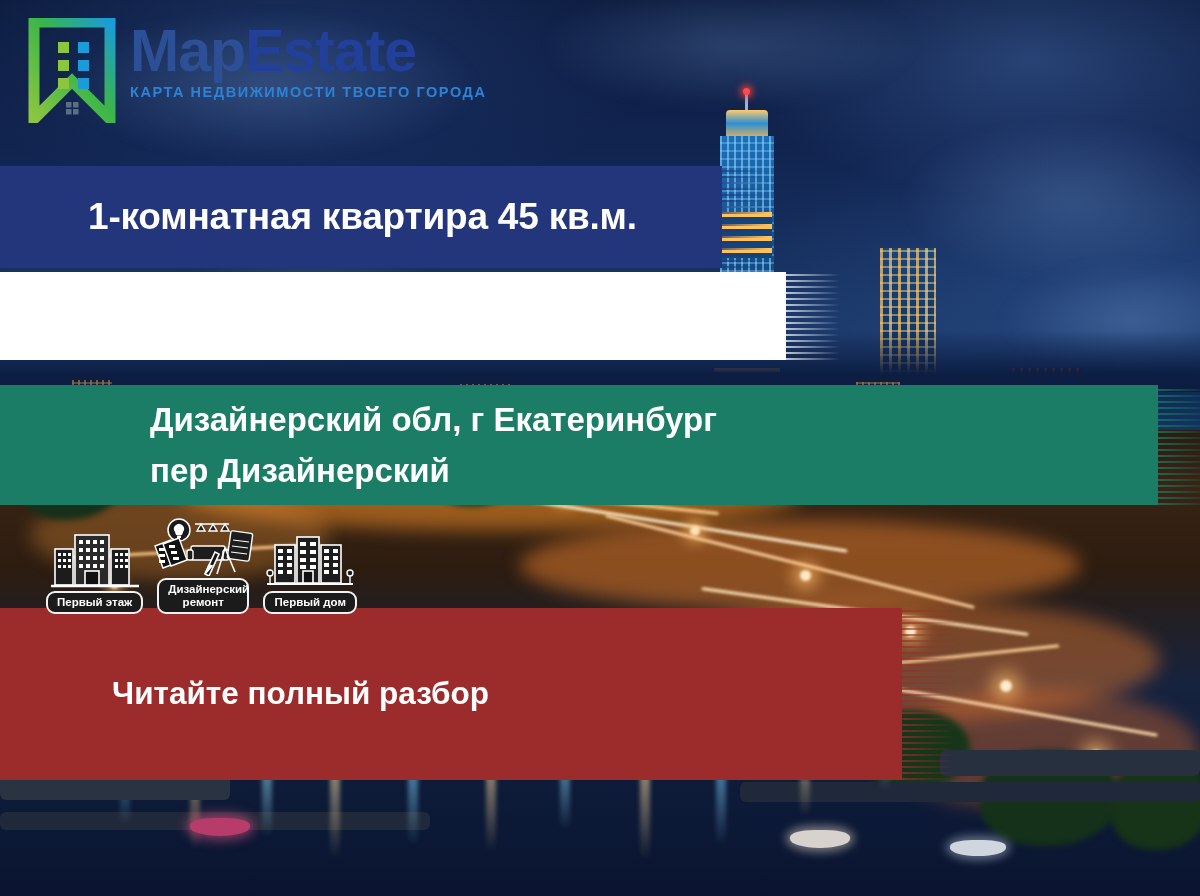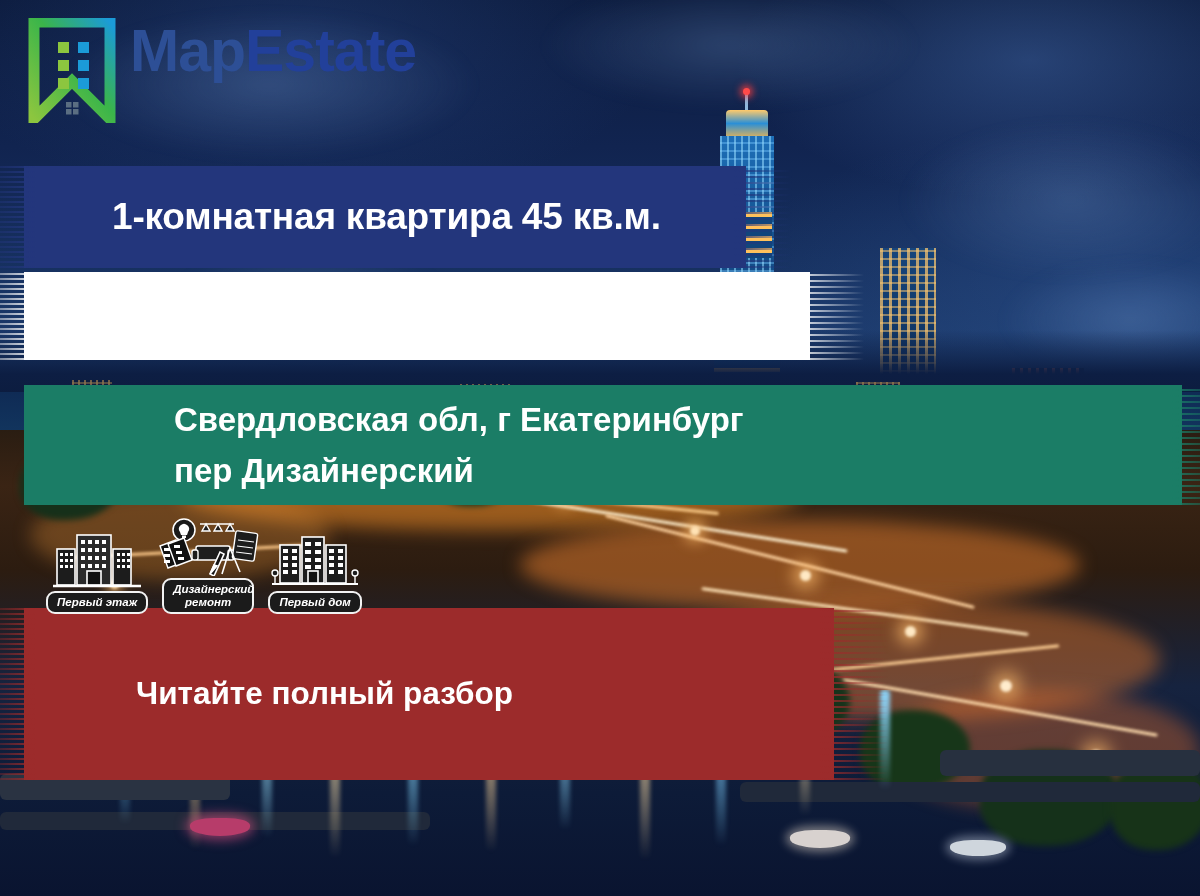--- a/index.html
+++ b/index.html
@@ -97,21 +97,21 @@
   
   #logo { position:absolute; left:28px; top:18px; display:flex; align-items:flex-start; }
   #logo .mark { width:88px; height:105px; flex:0 0 auto; }
   #logo .words { margin-left:14px; padding-top:6px; }
   .brand { font-size:59px; font-weight:bold; line-height:.94; letter-spacing:-1px; }
   .brand .b1 { color:#2d4f96; }
   .brand .b2 { color:#22409a; }
   .tagline { font-size:14.5px; letter-spacing:1.55px; color:#2d82d6; font-weight:bold; margin-top:5px; }
 
   
-  .banner { position:absolute; display:flex; flex-direction:column; justify-content:center;margin-left:24px; }
+  .banner { position:absolute; display:flex; flex-direction:column; justify-content:center; }
   .banner .txt { position:relative; z-index:3; }
 
   
   .brush-l, .brush-r {
     position:absolute; top:0; height:100%; width:56px; z-index:1; pointer-events:none;
   }
 
   #b-blue {
     left:0; top:166px; width:722px; height:102px;
     background:#23367c;
@@ -144,21 +144,21 @@
     left:0; top:385px; width:1158px; height:120px;
     background:#1b7d66;
   }
   #b-green .txt { color:#ffffff; font-size:33px; font-weight:bold; padding-left:150px; line-height:1.55; }
   #b-green .brush-r{ right:-58px; width:72px;
     background:repeating-linear-gradient(0deg, rgba(27,125,102,.92) 0 2px, rgba(27,125,102,0) 2px 6px);
     -webkit-mask-image:linear-gradient(270deg, rgba(0,0,0,0) 0%, #000 100%);
             mask-image:linear-gradient(270deg, rgba(0,0,0,0) 0%, #000 100%);}
 
   #b-red {
-    left:0; top:608px; width:810px; height:172px;
+    left:0; top:608px; width:902px; height:172px;
     background:#9c2b2b;
   }
   #b-red .txt { color:#ffffff; font-size:31.5px; font-weight:bold; padding-left:112px; line-height:1.58; padding-right:18px; }
   #b-red .brush-l{ left:-46px; width:58px;
     background:repeating-linear-gradient(0deg, rgba(156,43,43,.92) 0 2px, rgba(156,43,43,0) 2px 5px);
     -webkit-mask-image:linear-gradient(90deg, rgba(0,0,0,0) 0%, #000 100%);
             mask-image:linear-gradient(90deg, rgba(0,0,0,0) 0%, #000 100%);}
   #b-red .brush-r{ right:-54px; width:68px;
     background:repeating-linear-gradient(0deg, rgba(156,43,43,.92) 0 2px, rgba(156,43,43,0) 2px 6px);
     -webkit-mask-image:linear-gradient(270deg, rgba(0,0,0,0) 0%, #000 100%);
@@ -166,21 +166,20 @@
 
   
   #badges { position:absolute; left:46px; top:518px; display:flex; align-items:flex-end; gap:8px; z-index:5; }
   .badge { position:relative; display:flex; flex-direction:column; align-items:center; }
   .badge .art { height:58px; display:flex; align-items:flex-end; justify-content:center; }
   .badge .pill {
     margin-top:2px;
     background:#1b1b1b; color:#ffffff; border:2px solid #f2f2f2; border-radius:9px;
     font-size:11.5px; font-weight:bold; padding:3px 9px; text-align:center; line-height:1.12;
     white-space:nowrap;
-    font-style:italic;
   }
   .badge .pill.two { white-space:normal; width:92px; }
 </style>
 </head>
 <body>
 
 <div id="bg">
   <div class="sky"></div>
 
   <div class="cloud" style="left:60px;  top:10px;  width:420px; height:150px;"></div>
@@ -300,38 +299,39 @@
       <g fill="#5b6e82">
         <rect x="38" y="84" width="5.5" height="5.5"></rect>
         <rect x="45" y="84" width="5.5" height="5.5"></rect>
         <rect x="38" y="91" width="5.5" height="5.5"></rect>
         <rect x="45" y="91" width="5.5" height="5.5"></rect>
       </g>
     </svg>
   </div>
   <div class="words">
     <div class="brand"><span class="b1">Map</span><span class="b2">Estate</span></div>
+    <div class="tagline">КАРТА НЕДВИЖИМОСТИ ТВОЕГО ГОРОДА</div>
   </div>
 </div>
 
 <div class="banner" id="b-blue">
   <span class="brush-l"></span>
   <span class="brush-r"></span>
   <div class="txt">1-комнатная квартира 45 кв.м.</div>
 </div>
 
 <div class="banner" id="b-white">
   <span class="brush-l"></span>
   <span class="brush-r"></span>
 </div>
 
 <div class="banner" id="b-green">
   <span class="brush-r"></span>
   <div class="txt">
-    <div>Свердловская обл, г Екатеринбург</div>
+    <div>Дизайнерский обл, г Екатеринбург</div>
     <div>пер Дизайнерский</div>
   </div>
 </div>
 
 <div class="banner" id="b-red">
   <span class="brush-l"></span>
   <span class="brush-r"></span>
   <div class="txt">
     <div>Читайте полный разбор</div>
   </div>

